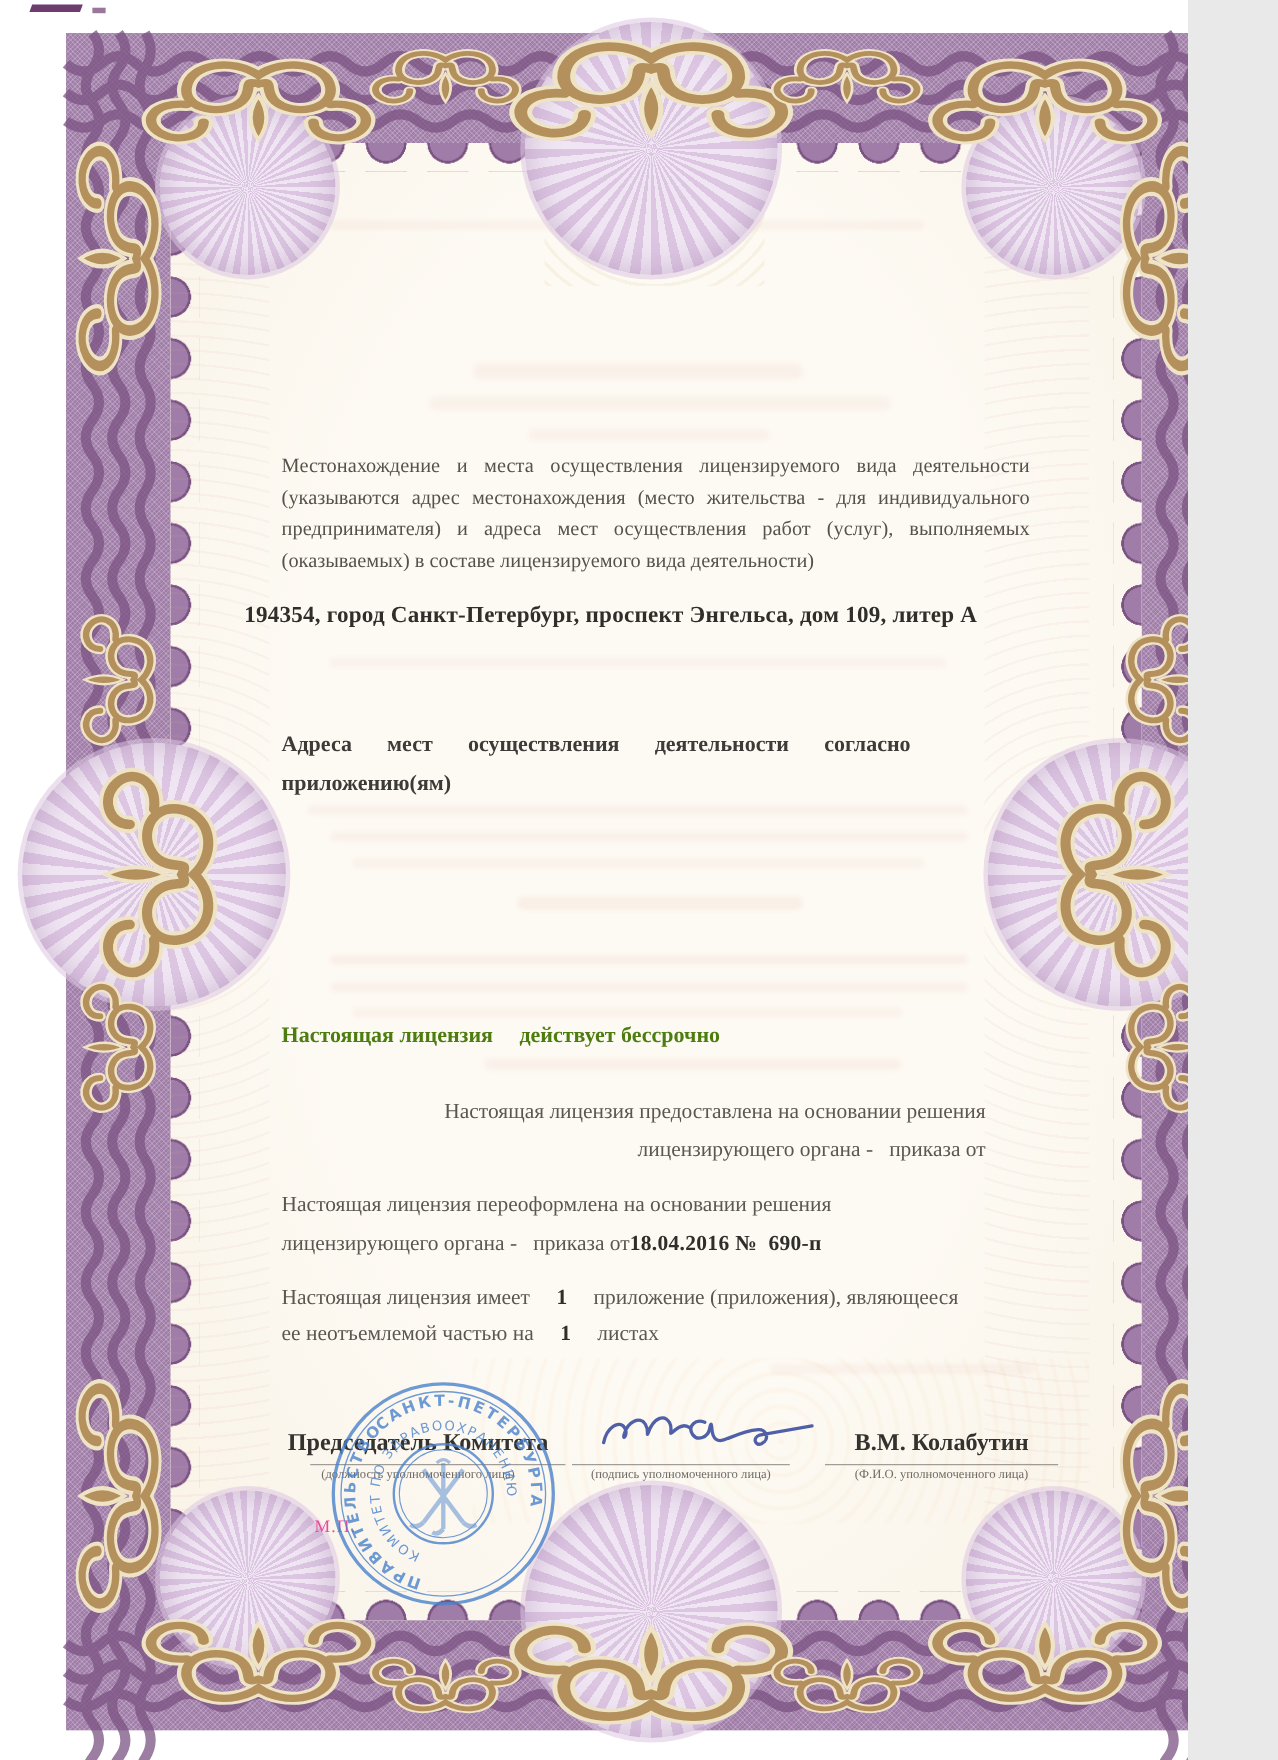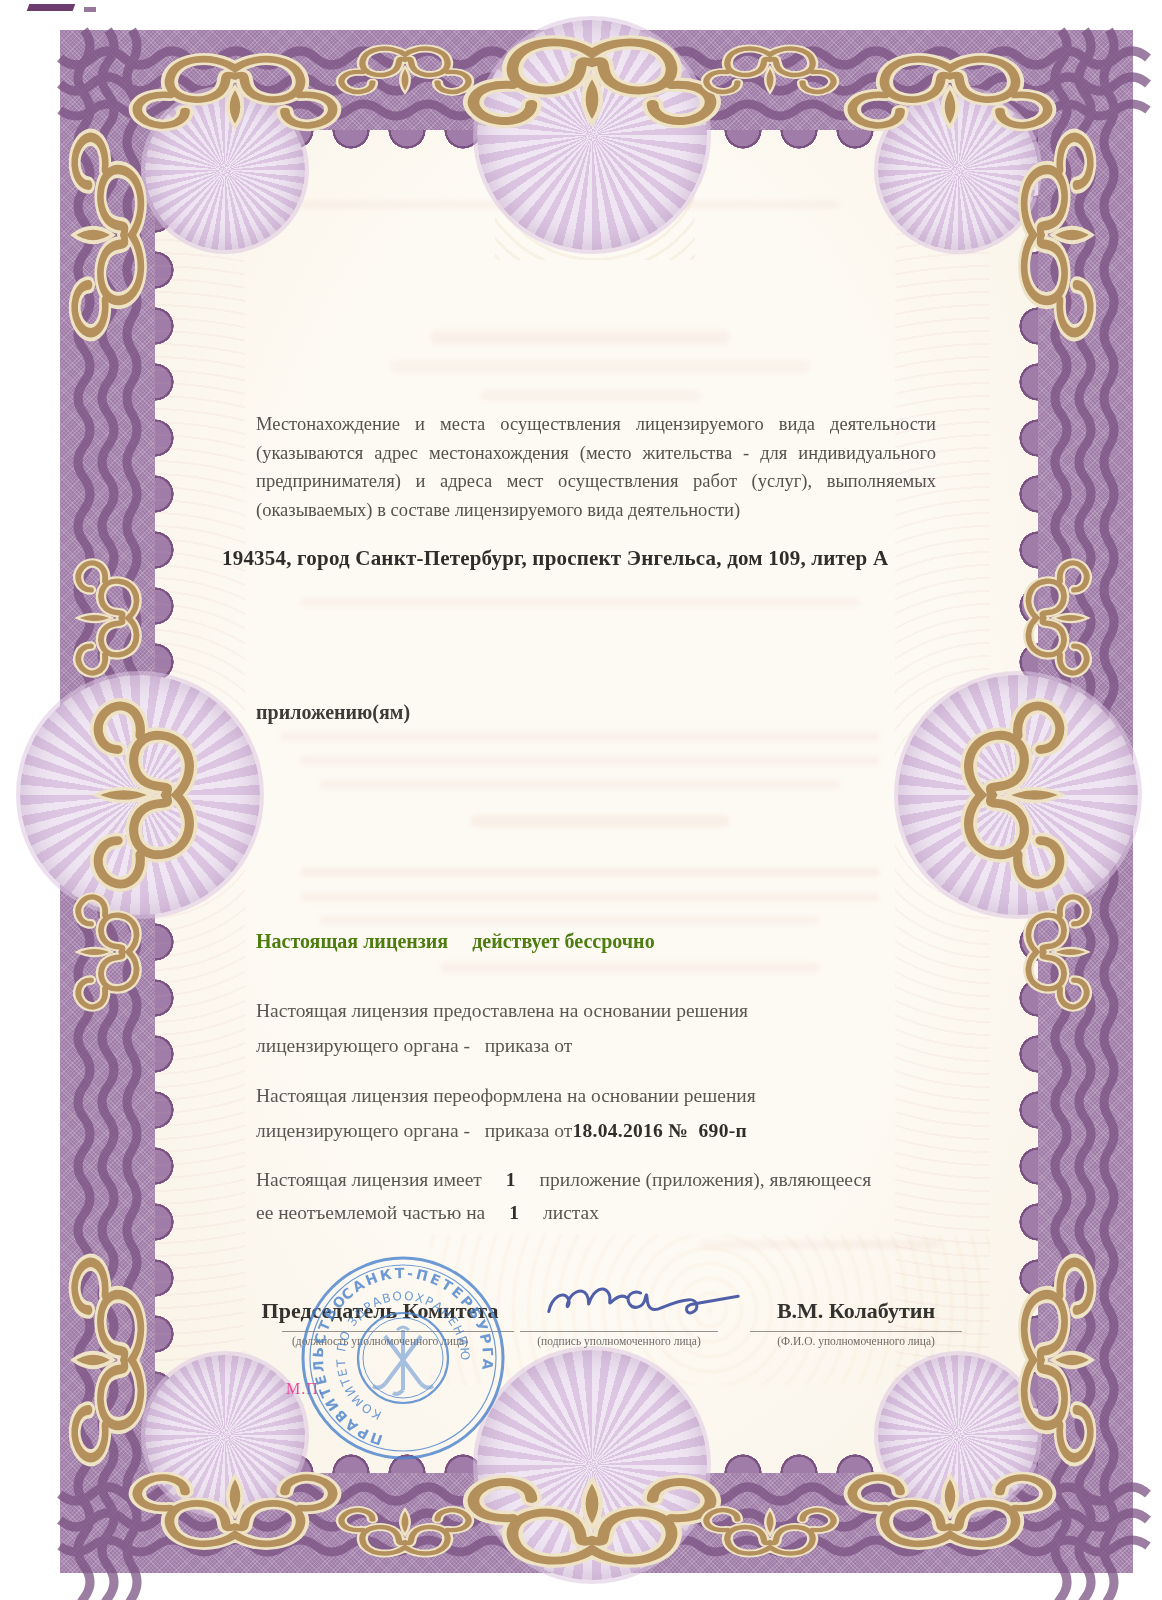--- a/index.html
+++ b/index.html
@@ -1,16 +1,16 @@
 <!DOCTYPE html>
 <html><head>
 <meta charset="utf-8">
 <style>
   html,body{margin:0;padding:0;background:#e9e9e9;}
-  #scan{position:relative;width:1162px;height:1600px;background:#ffffff;overflow:hidden;
+  #scan{position:relative;width:1080px;height:1600px;background:#ffffff;overflow:hidden;
         font-family:"Liberation Serif","DejaVu Serif",serif;}
   
   #frame{position:absolute;left:60px;top:30px;width:1073px;height:1543px;
          background-color:#a07da8;
          background-image:
            repeating-linear-gradient(45deg, rgba(255,255,255,.16) 0 1px, transparent 1px 3px),
            repeating-linear-gradient(-45deg, rgba(255,255,255,.16) 0 1px, transparent 1px 3px);}
   svg.layer{position:absolute;left:0;top:0;pointer-events:none;}
   
   #paper{position:absolute;left:155px;top:130px;width:883px;height:1343px;
@@ -30,21 +30,21 @@
      background-size:26px 56px;background-repeat:repeat-y;}
   
   .fan{position:absolute;border-radius:50%;
        background:repeating-conic-gradient(#f0e6f3 0 5deg, #dcc6e2 5deg 10deg);
        box-shadow:0 0 0 4px rgba(220,198,226,.55), inset 0 0 30px rgba(160,125,168,.45);}
   
   .gstrip{position:absolute;opacity:.5;pointer-events:none;}
   .ghost{position:absolute;background:#c96a5a;border-radius:6px;filter:blur(2px);pointer-events:none;}
   
   .txt{position:absolute;color:#4b4945;}
-  .pre{white-space:pre-wrap;}
+  .pre{white-space:pre-wrap;text-align:right;}
   #p1{left:256px;top:410px;width:680px;font-size:18.5px;line-height:28.5px;text-align:justify;color:#55524c;}
   #addr{left:222px;top:546px;width:720px;font-size:21px;font-weight:bold;color:#2f2e2a;letter-spacing:.2px;}
   #addrh1{left:256px;top:666px;font-size:20px;font-weight:bold;color:#3c3b37;word-spacing:27px;}
   #addrh2{left:256px;top:701px;font-size:20px;font-weight:bold;color:#3c3b37;}
   #validity{left:256px;top:930px;font-size:20px;font-weight:bold;color:#4d7c0f;}
   #validity .gap{display:inline-block;width:24px;}
   .para{font-size:19.5px;line-height:35px;color:#5a5751;}
   #granted{left:256px;top:993px;width:640px;}
   #reissued{left:256px;top:1078px;width:720px;}
   #reissued b{color:#2f2e2a;letter-spacing:.3px;}
@@ -162,20 +162,21 @@
     <use href="#knot" transform="translate(105,618) rotate(90) scale(1.08,1.17) translate(-60,-30)"></use>
     <use href="#knot" transform="translate(105,952) rotate(90) scale(1.08,1.17) translate(-60,-30)"></use>
     <use href="#knot" transform="translate(1060,618) rotate(90) scale(1.08,-1.17) translate(-60,-30)"></use>
     <use href="#knot" transform="translate(1060,952) rotate(90) scale(1.08,-1.17) translate(-60,-30)"></use>
   </svg>
 
   <div class="txt" id="p1">Местонахождение и места осуществления лицензируемого вида деятельности (указываются адрес местонахождения (место жительства - для индивидуального предпринимателя) и адреса мест осуществления работ (услуг), выполняемых (оказываемых) в составе лицензируемого вида деятельности)</div>
 
   <div class="txt" id="addr">194354, город Санкт-Петербург, проспект Энгельса, дом 109, литер А</div>
 
+  <div class="txt" id="addrh1">Адреса мест осуществления деятельности согласно</div>
   <div class="txt" id="addrh2">приложению(ям)</div>
 
   <div class="txt" id="validity">
     <span>Настоящая лицензия</span><span class="gap"></span><span>действует бессрочно</span>
   </div>
 
   <div class="txt para pre" id="granted">Настоящая лицензия предоставлена на основании решения
 лицензирующего органа -   приказа от</div>
 
   <div class="txt para" id="reissued">

